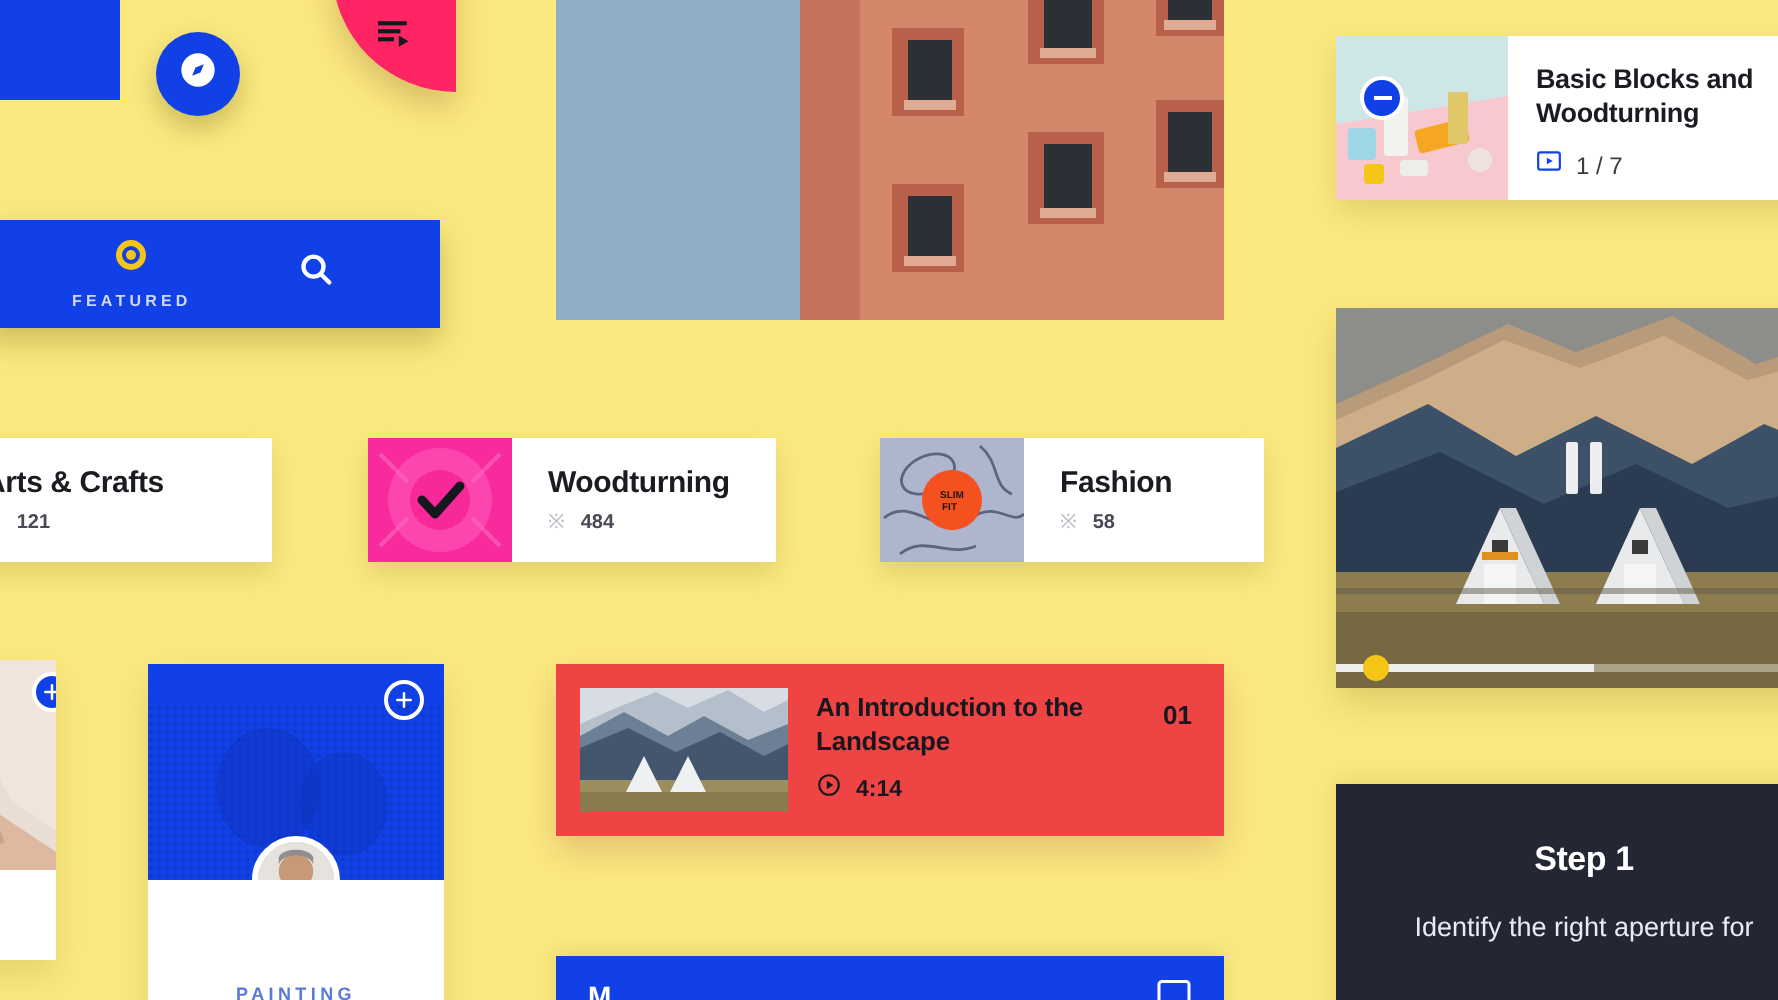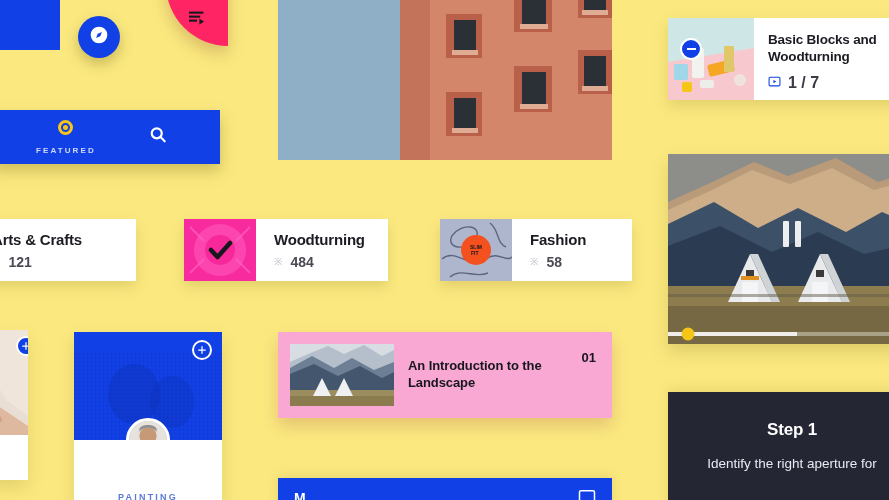--- a/index.html
+++ b/index.html
@@ -87,21 +87,21 @@
     background: #fff; flex: 1;
     display: flex; flex-direction: column; justify-content: center;
     padding: 0 18px;
   }
   .cat-title {
     font-size: 15px; font-weight: 700; color: #1b1b22; letter-spacing: -.2px;
     white-space: nowrap;
   }
   .cat-meta { display: flex; align-items: center; gap: 8px; margin-top: 6px; }
   .cat-meta .glyph { color: #b9b9c4; font-size: 10px; line-height: 1; }
-  .cat-count { font-size: 14px; font-weight: 700; color: #4a4a55; }
+  .cat-count { font-size: 10px; font-weight: 700; color: #4a4a55; }
 
   .cat-arts { left: -26px; top: 219px; width: 162px; }
   .cat-photo { left: 184px; top: 219px; width: 204px; }
   .cat-fashion { left: 440px; top: 219px; width: 192px; }
 
   
   .course-card {
     left: 668px; top: 18px; width: 248px; height: 82px;
     display: flex; background: #fff;
     box-shadow: 0 6px 14px rgba(140,120,40,.22);
@@ -115,21 +115,21 @@
     display: flex; align-items: center; justify-content: center;
   }
   .badge-minus i { width: 9px; height: 2px; background: #fff; display: block; }
   .course-body { padding: 13px 12px 0 14px; flex: 1; }
   .course-title {
     font-size: 13.5px; font-weight: 700; color: #1b1b22;
     line-height: 1.28; letter-spacing: -.2px;
   }
   .course-sub { display: flex; align-items: center; gap: 7px; margin-top: 8px; }
   .course-sub svg { width: 13px; height: 13px; }
-  .course-count { font-size: 16px; font-weight: 700; color: #3b3b46; }
+  .course-count { font-size: 12px; font-weight: 400; color: #3b3b46; }
 
   
   .video-card {
     left: 668px; top: 154px; width: 248px; height: 190px;
     overflow: hidden; background: #233;
     box-shadow: 0 8px 16px rgba(140,120,40,.25);
   }
   .video-card svg.scene { display: block; width: 100%; height: 100%; }
   .pause-btn {
     position: absolute; left: 50%; top: 42%;
@@ -164,21 +164,21 @@
     letter-spacing: -.2px;
   }
   .step-text {
     color: #e9eaf2; font-size: 13.5px; line-height: 1.5; text-align: center;
     margin-top: 14px; white-space: nowrap;
   }
 
   
   .lesson-card {
     left: 278px; top: 332px; width: 334px; height: 86px;
-    background: #f9a8d4; display: flex; align-items: center;
+    background: #ef4444; display: flex; align-items: center;
     padding: 0 16px 0 12px;
     box-shadow: 0 8px 16px rgba(150,60,70,.22);
   }
   .lesson-thumb { width: 104px; height: 62px; overflow: hidden; flex: none; }
   .lesson-thumb svg { display: block; width: 100%; height: 100%; }
   .lesson-body { flex: 1; padding-left: 14px; }
   .lesson-title {
     font-size: 13px; font-weight: 700; color: #17171e; line-height: 1.3;
     letter-spacing: -.1px;
   }
@@ -465,20 +465,29 @@
         <rect y="46" width="104" height="16" fill="#9b8d5d"></rect>
         <g>
           <path d="M22 54 L32 34 L42 54 Z" fill="#eef0f1"></path>
           <path d="M44 54 L54 34 L64 54 Z" fill="#eef0f1"></path>
         </g>
         <rect y="52" width="104" height="10" fill="#8a7c4e"></rect>
       </svg>
     </div>
     <div class="lesson-body">
       <div class="lesson-title">An Introduction to the Landscape</div>
+      <div class="lesson-sub">
+        <span>
+          <svg viewBox="0 0 24 24" fill="none" stroke="#17171e" stroke-width="2">
+            <circle cx="12" cy="12" r="9"></circle>
+            <path d="M10 8 L16 12 L10 16 Z" fill="#17171e" stroke="none"></path>
+          </svg>
+        </span>
+        <span class="lesson-dur">4:14</span>
+      </div>
     </div>
     <div class="lesson-num">01</div>
   </div>
 
   <div class="abs painting-card">
     <div class="painting-img">
       <svg viewBox="0 0 148 108" preserveAspectRatio="none">
         <defs>
           <pattern id="halftone" width="4" height="4" patternUnits="userSpaceOnUse">
             <circle cx="1.6" cy="1.6" r="1.1" fill="#0f39cf"></circle>

